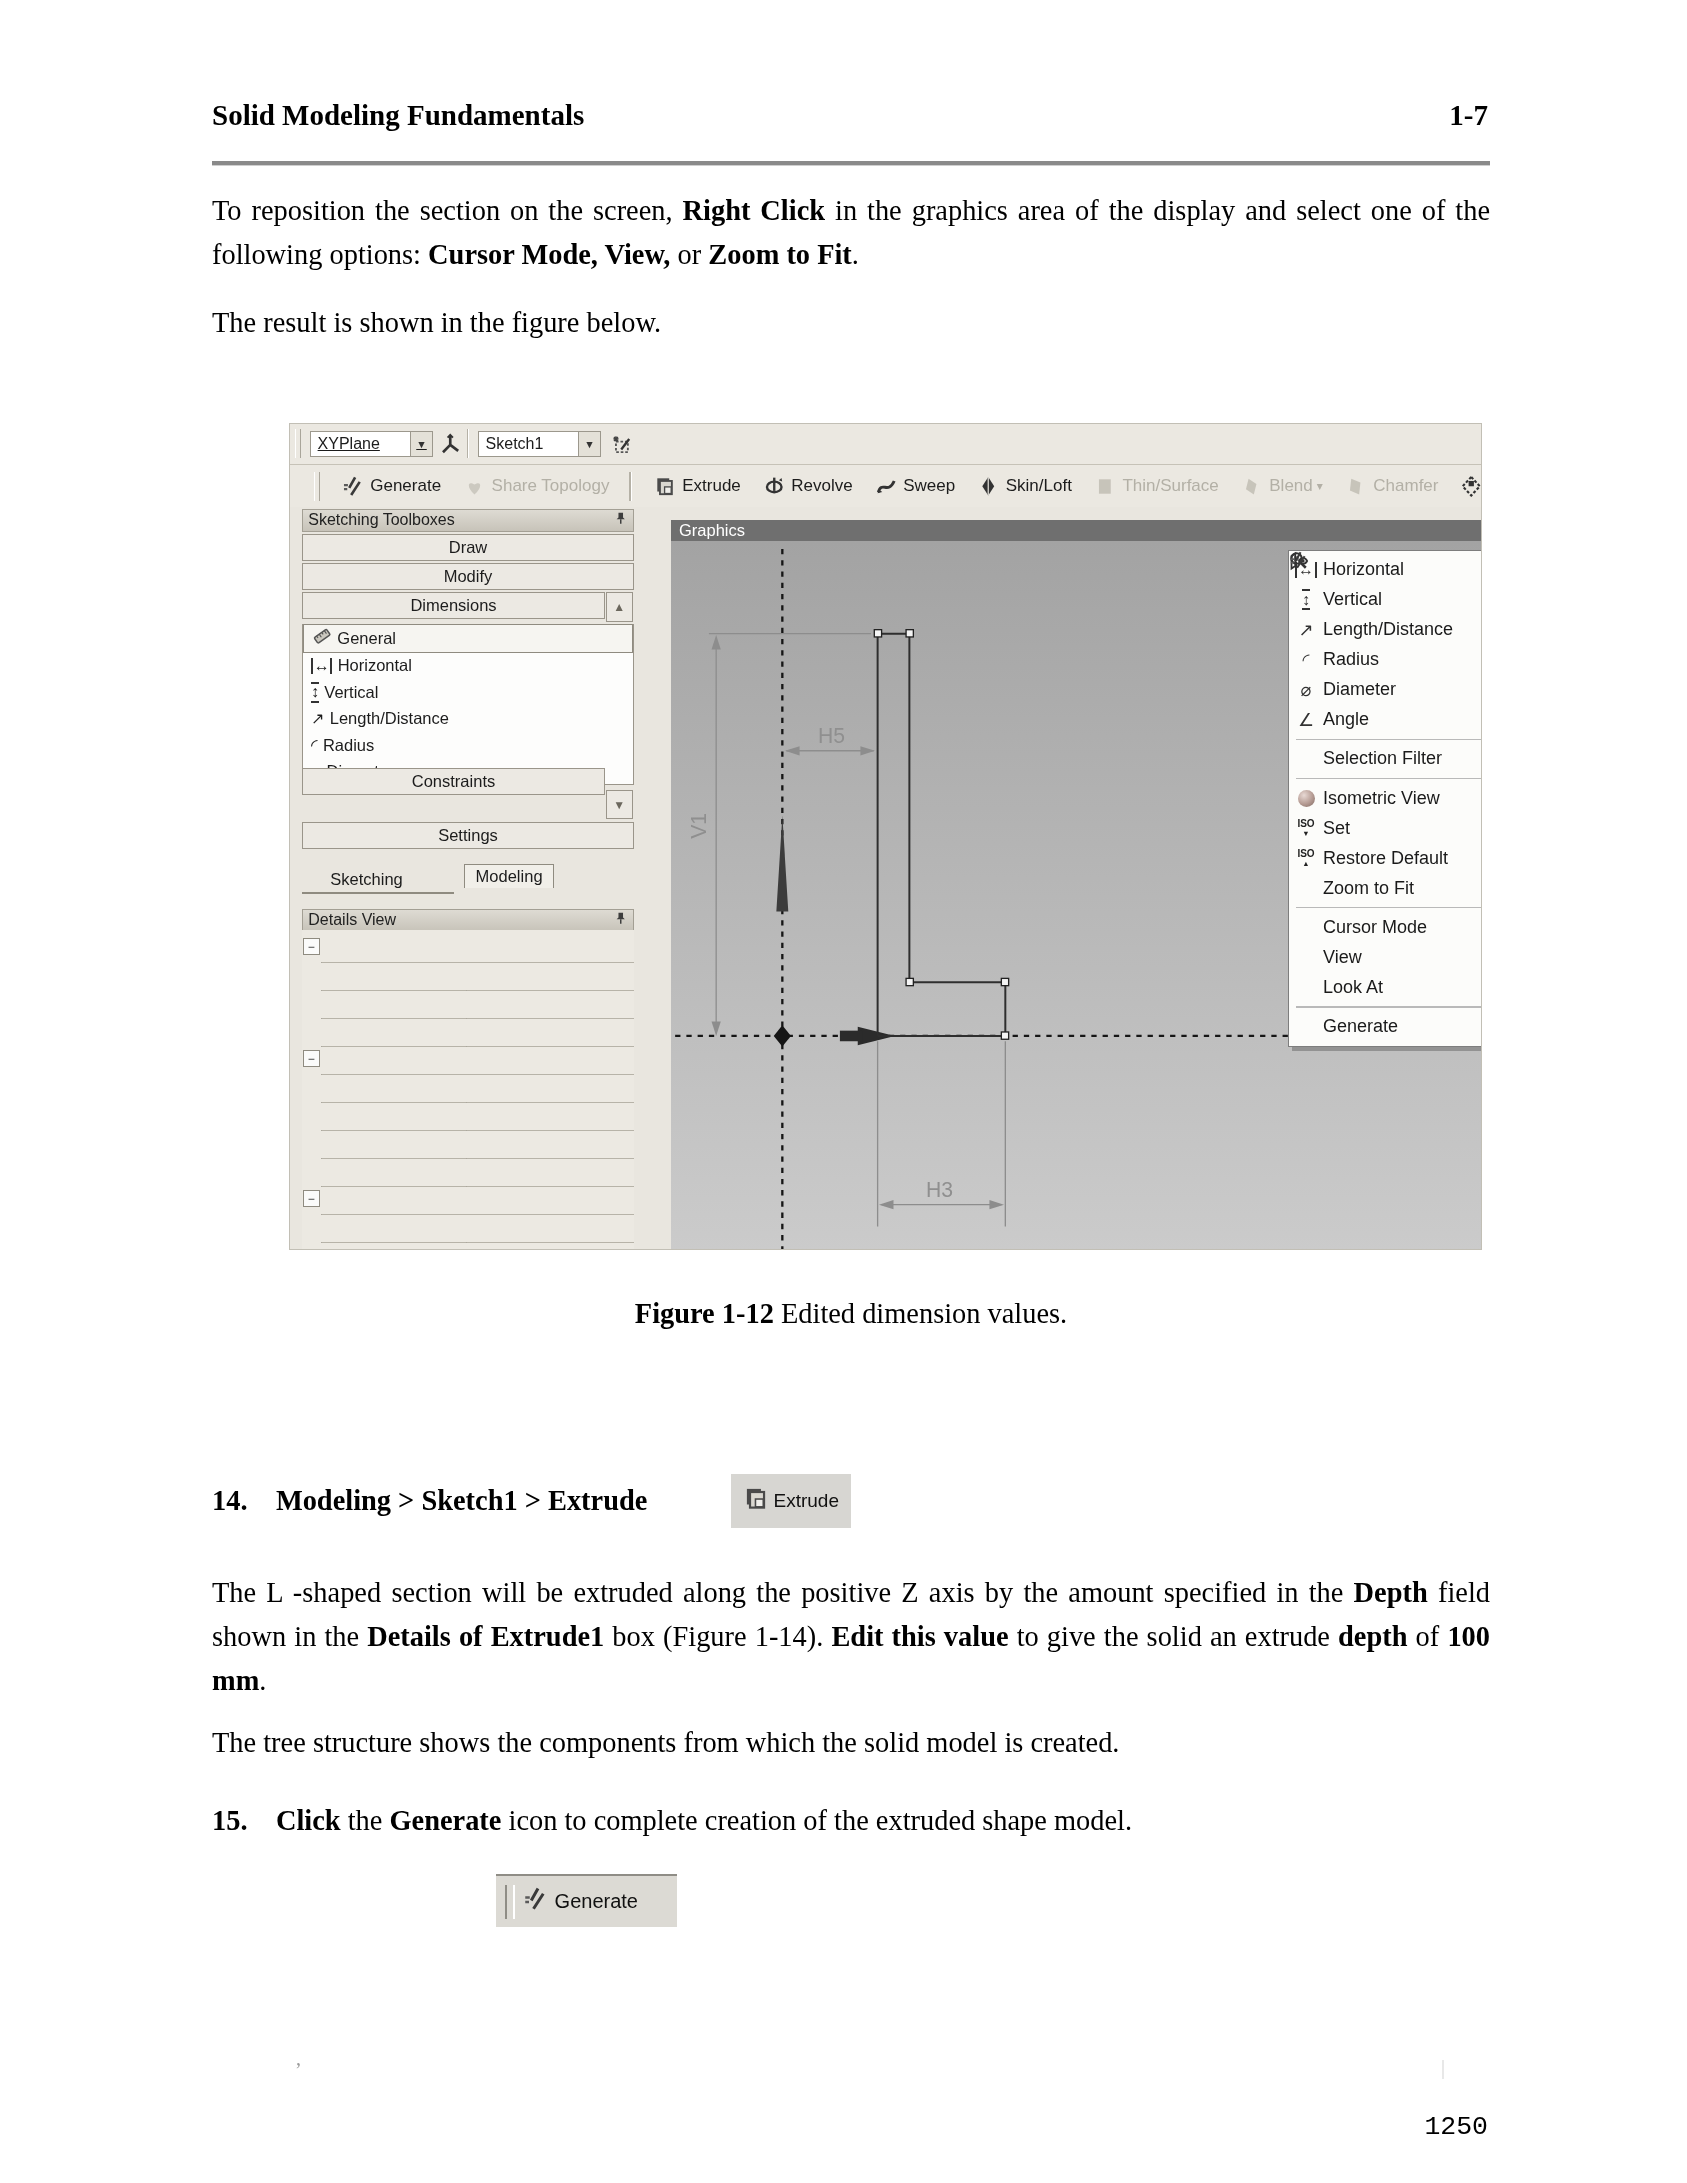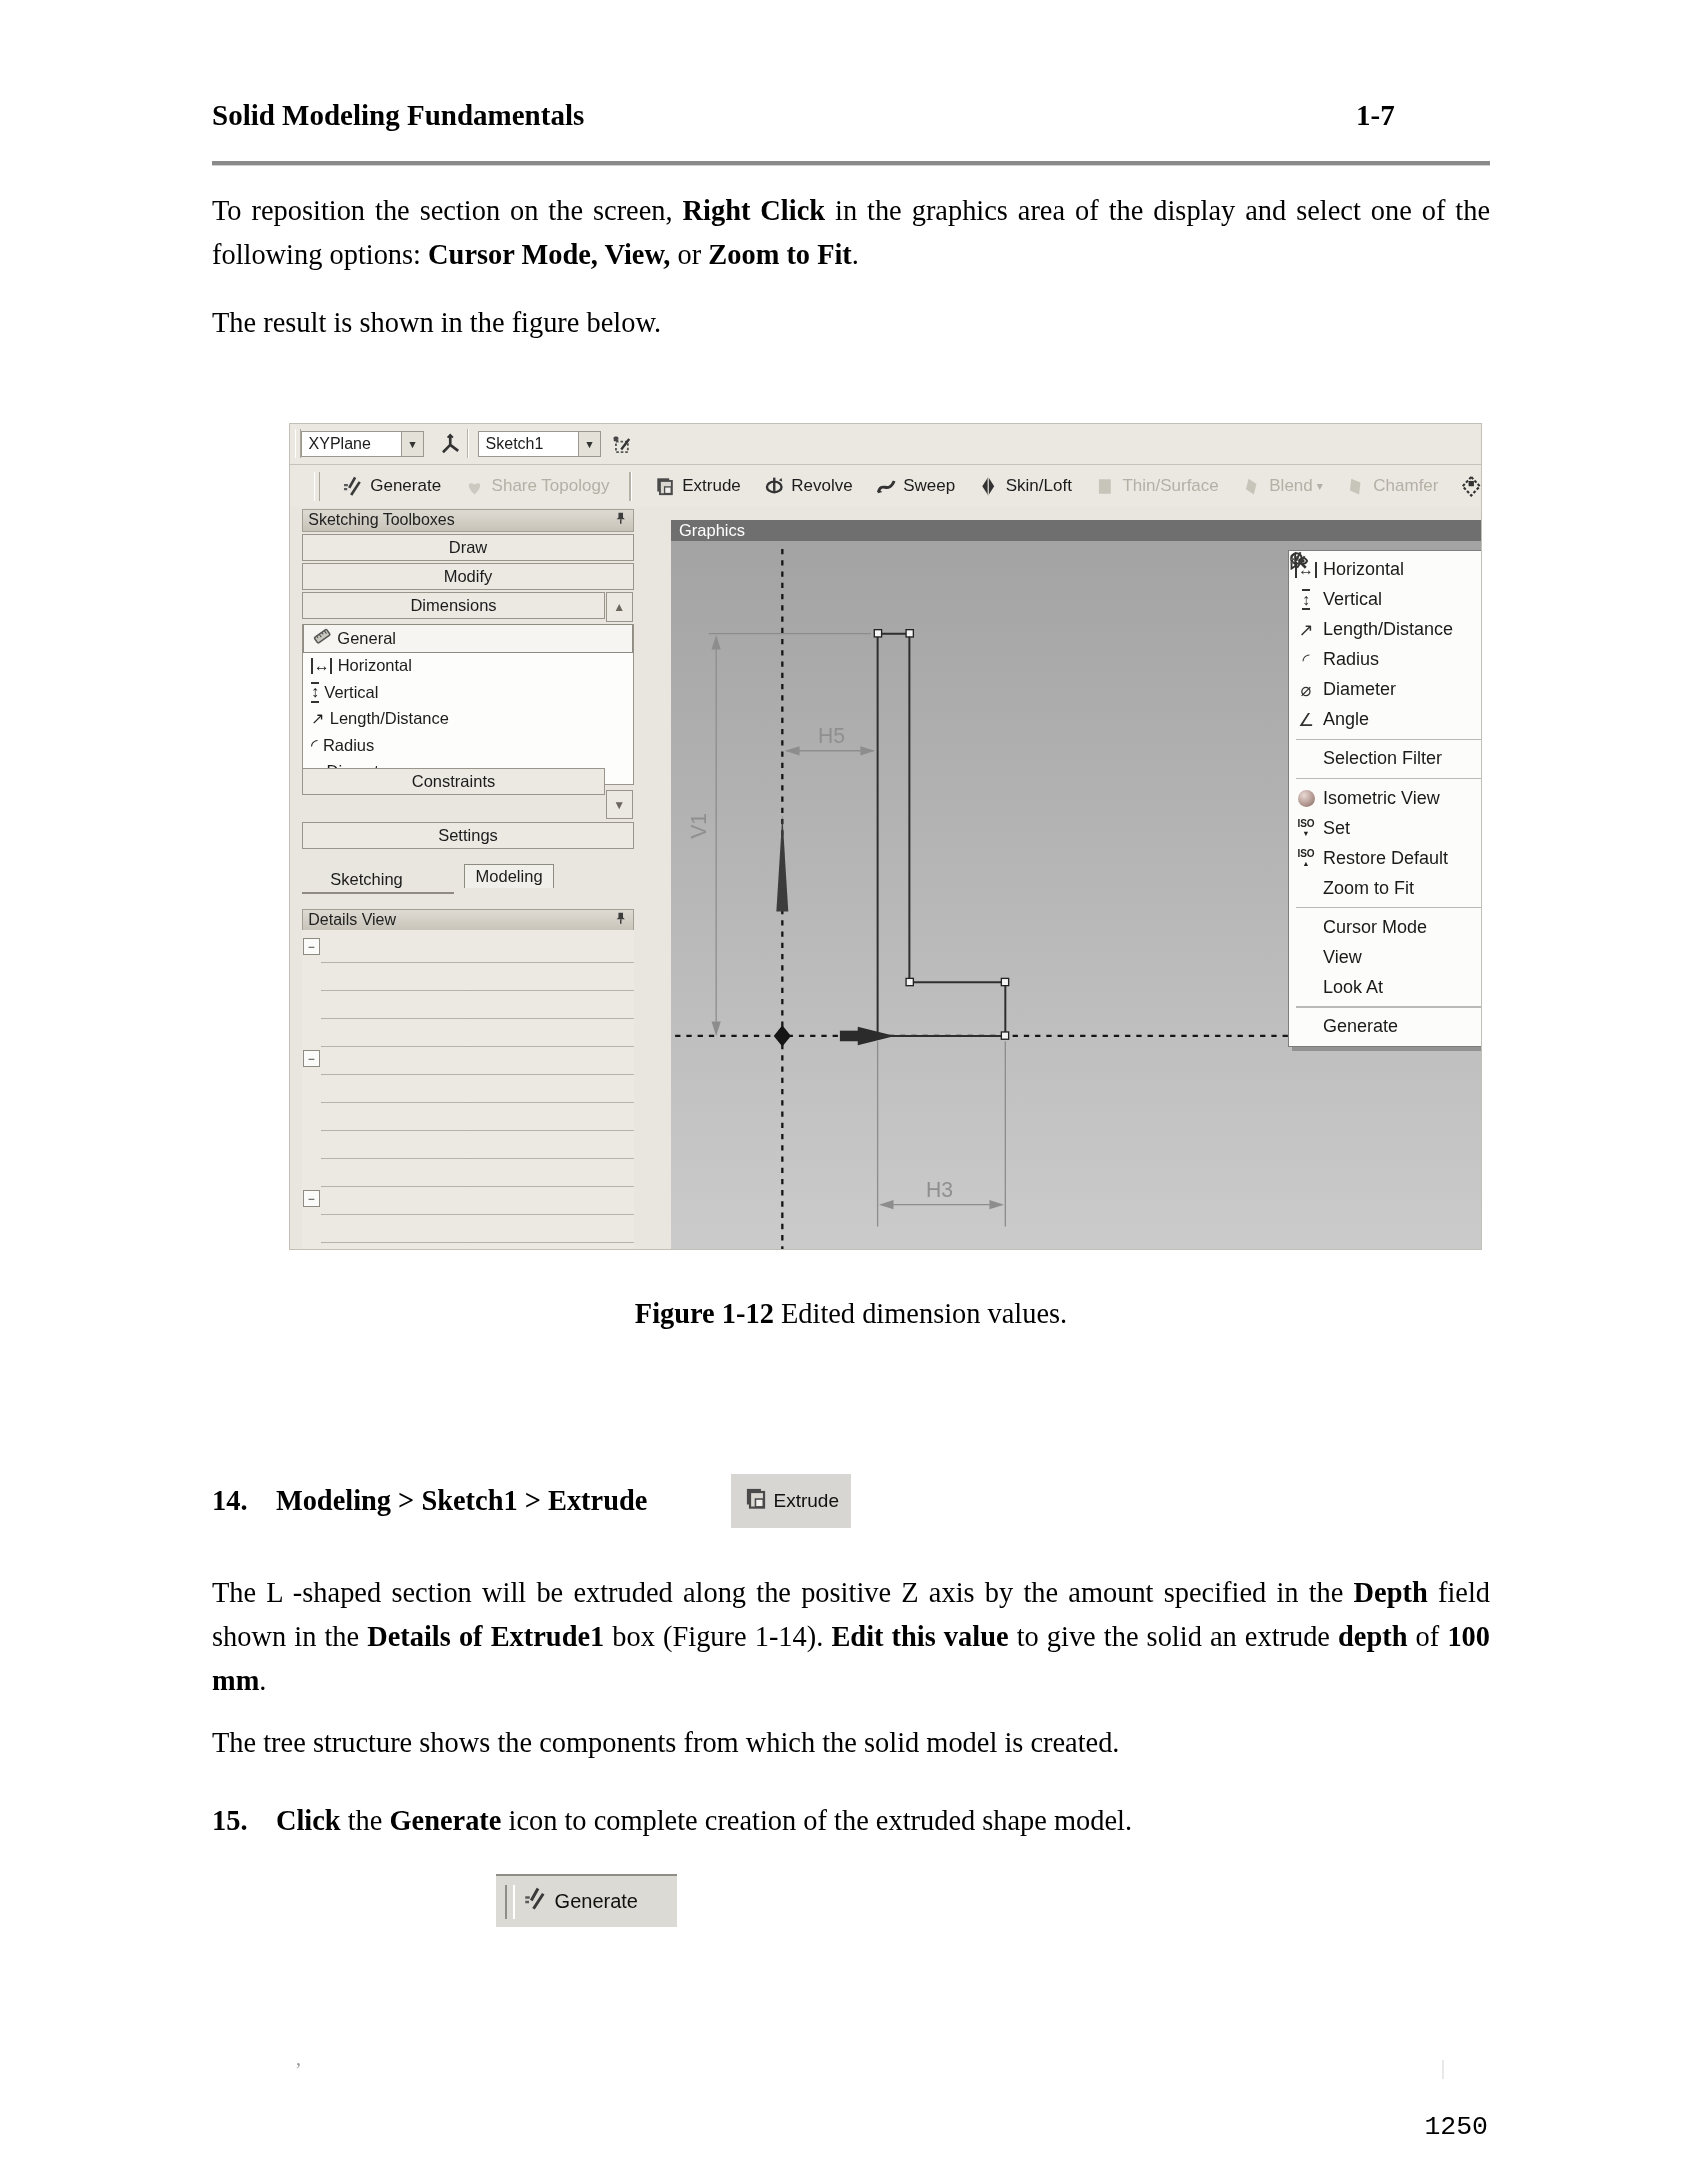--- a/index.html
+++ b/index.html
@@ -1,21 +1,21 @@
 <!DOCTYPE html>
 <html style="font-size:10.6px"><head>
 <meta charset="utf-8">
 <style>
   html,body{margin:0;padding:0;background:#fff;}
   .page{position:relative;width:1687px;height:2183px;background:#fff;overflow:hidden;
         font-family:"Liberation Serif",serif;color:#000;}
   .abs{position:absolute;}
   
   .hdrL{left:212px;top:99px;font-size:29px;font-weight:bold;}
-  .hdrR{left:1356px;top:99px;width:132px;font-size:29px;font-weight:bold;}
+  .hdrR{left:1356px;top:99px;width:132px;text-align:right;font-size:29px;font-weight:bold;}
   .rule{left:212px;top:161px;width:1278px;height:4px;background:#8a8a8a;border-bottom:1.3px solid #cfcfcf;}
   .para{left:212px;width:1278px;font-size:28.4px;line-height:44px;text-align:justify;}
   .para.nj{text-align:left;}
   .cap{left:212px;top:1298px;width:1278px;text-align:center;font-size:28.4px;}
   .item{left:212px;width:1278px;font-size:28.4px;}
   .pagenum{left:1323px;top:2112px;width:165px;text-align:right;font-size:26.5px;font-family:Liberation Mono, monospace;}
   .artifact{color:#9a9a9a;font-size:20px;}
   
   .shot{left:289px;top:423px;width:1193px;height:827px;background:#e9e6df;overflow:hidden;
         border:1.3px solid #c2bfb5;box-sizing:border-box;
@@ -90,21 +90,21 @@
   <div class="abs hdrR">1-7</div>
   <div class="abs rule"></div>
 
   <div class="abs para" style="top:189px;"><span>To reposition the section on the screen, </span><span style="font-weight: bold;">Right Click</span><span> in the graphics area of the display and select one of the following options: </span><span style="font-weight: bold;">Cursor Mode, View,</span><span> or </span><span style="font-weight: bold;">Zoom to Fit</span><span>.</span></div>
   <div class="abs para nj" style="top:301px;"><span>The result is shown in the figure below.</span></div>
 
   <div class="abs shot">
 
     <div class="tb1">
       <div class="grip"></div>
-      <div class="combo" style="left:11px;width:123px;">
+      <div class="combo" style="left:20px;width:123px;text-decoration:underline;">
         <span class="val">XYPlane</span>
         <span class="dd">▼</span>
       </div>
       <span class="tbico" style="position:absolute;left:147px;top:6.6px;">
         <svg width="22.5" height="22.5" viewBox="0 0 17 17">
             <path d="M8.5 2v7 M8.5 9L3 14.5 M8.5 9l6 4.5" stroke="#333" stroke-width="2" fill="none"></path>
             <path d="M6.5 3.5l2-2 2 2" stroke="#333" stroke-width="1.5" fill="none"></path>
           </svg>
       </span>
       <div style="position:absolute;left:177px;top:5.3px;" class="vsep"></div>

